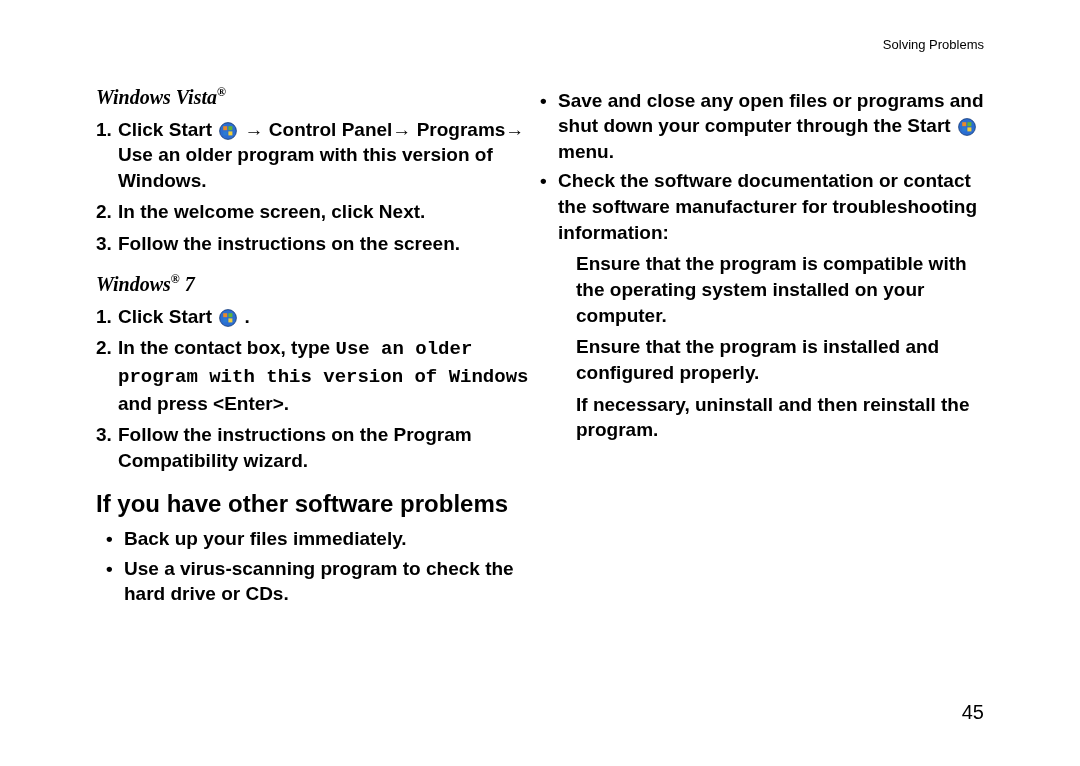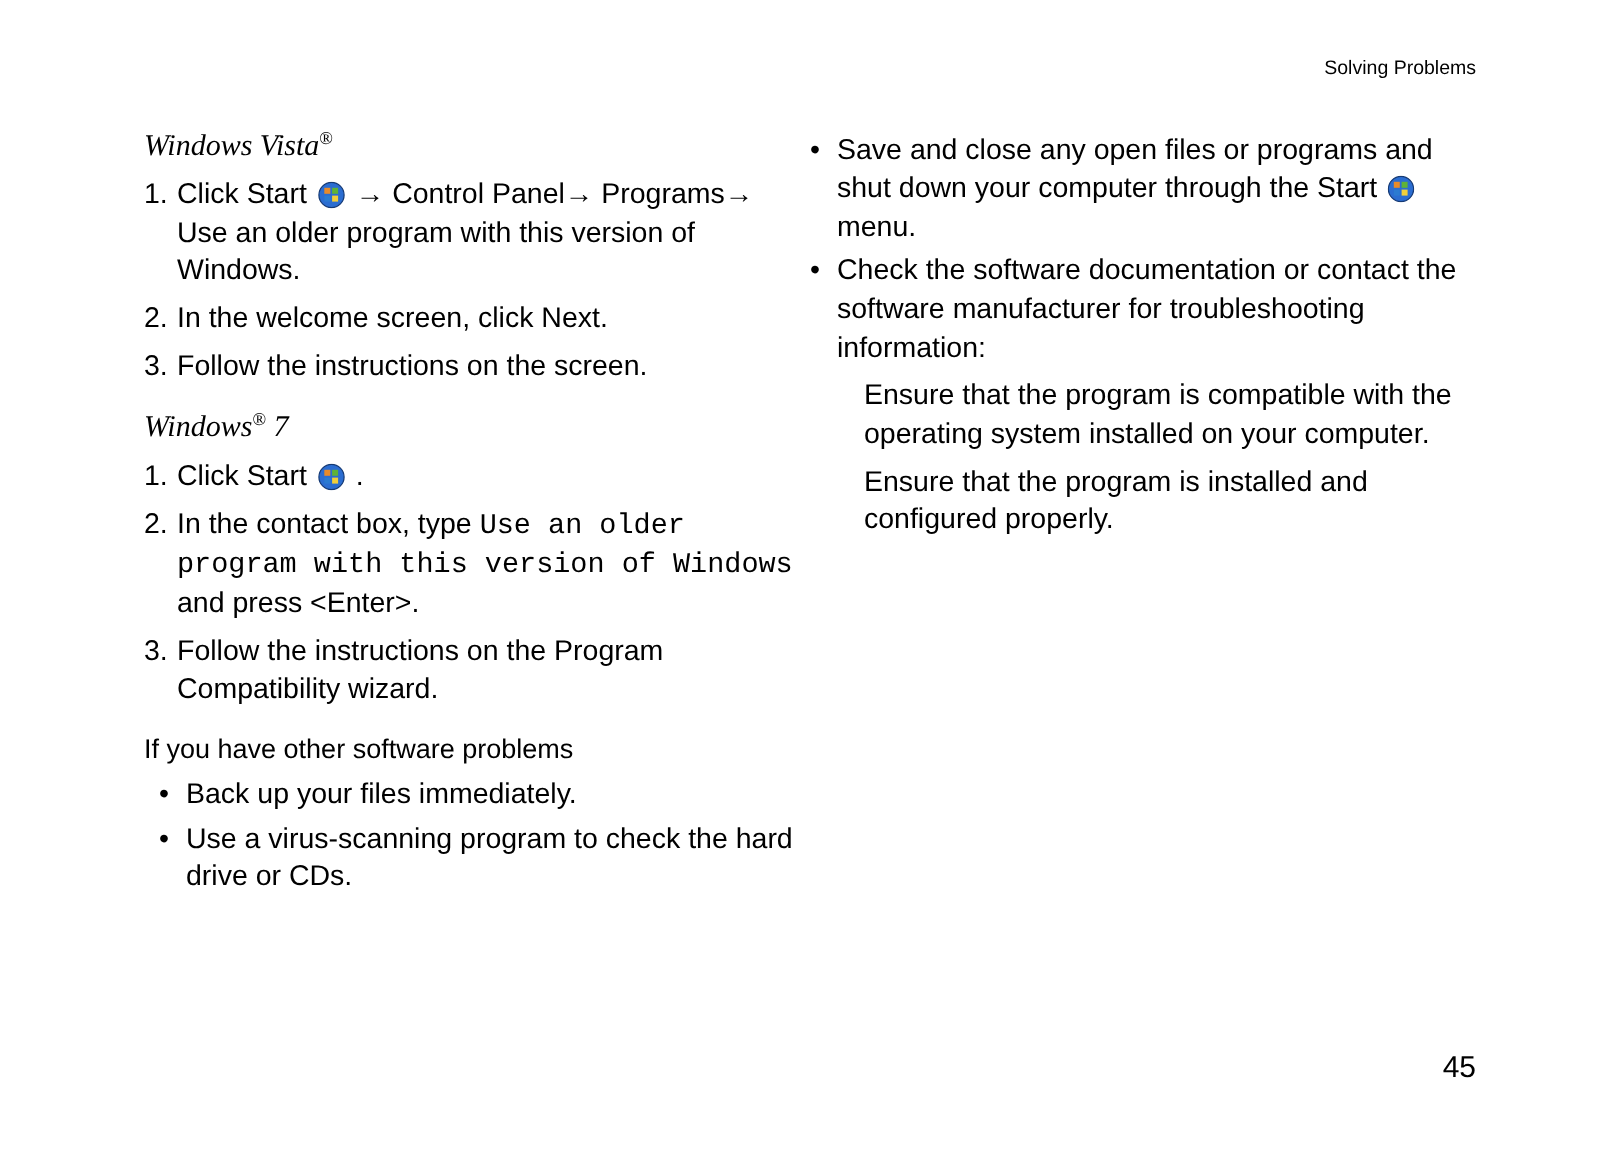--- a/index.html
+++ b/index.html
@@ -23,20 +23,21 @@
   .header {
     text-align: right;
     color: #000000;
     font-size: 13px;
     margin-bottom: 30px;
     margin-top: 6px;
     font-weight: 400;
   }
   .cols {
     display: flex;
+    font-weight: bold;
   }
   .col {
     flex: 1;
     min-width: 0;
   }
   .os-heading {
     font-style: italic;
     font-family: "Times New Roman", Times, serif;
     font-size: 20px;
     margin: 0 0 6px 0;
@@ -71,21 +72,21 @@
   .sub-indent {
     margin-left: 36px;
     margin-top: 6px;
     margin-bottom: 6px;
   }
   .mono {
     font-family: "Courier New", Courier, monospace;
   }
   .subhead {
     font-family: Arial, Helvetica, sans-serif;
-    font-size: 18px;
+    font-size: 24px;
     letter-spacing: 0;
     margin-top: 14px;
     margin-bottom: 6px;
     font-stretch: condensed;
   }
   .page-number {
     position: absolute;
     bottom: 40px;
     right: 96px;
     font-size: 20px;
@@ -202,20 +203,21 @@
         </div>
       </div>
 
       <div class="bullet-row">
         <div class="bullet-dot">•</div>
         <div class="bullet-body">Check the software documentation or contact the software manufacturer for troubleshooting information:</div>
       </div>
 
       <div class="sub-indent">Ensure that the program is compatible with the operating system installed on your computer.</div>
       <div class="sub-indent">Ensure that the program is installed and configured properly.</div>
+      <div class="sub-indent">If necessary, uninstall and then reinstall the program.</div>
 
     </div>
 
   </div>
 
   <div class="page-number">45</div>
 
 </div>
 
 </body></html>

